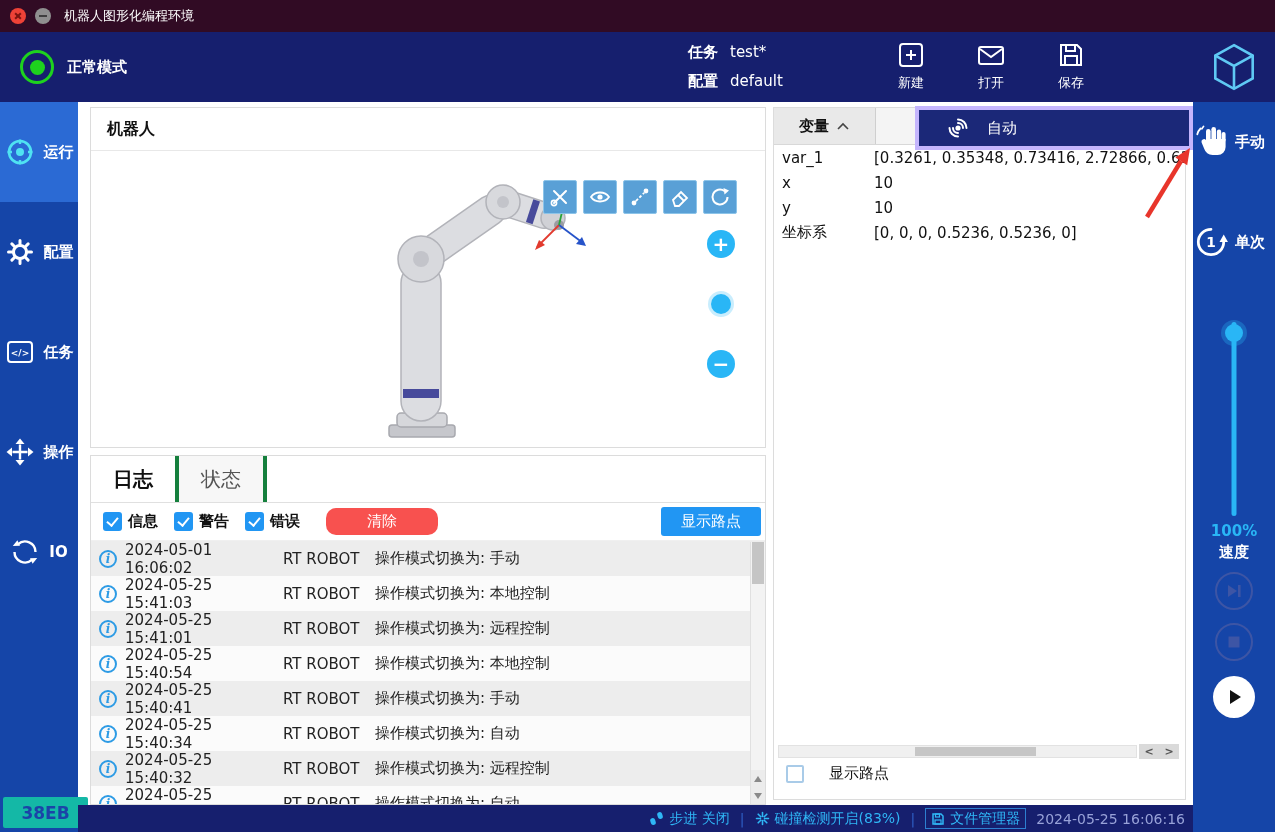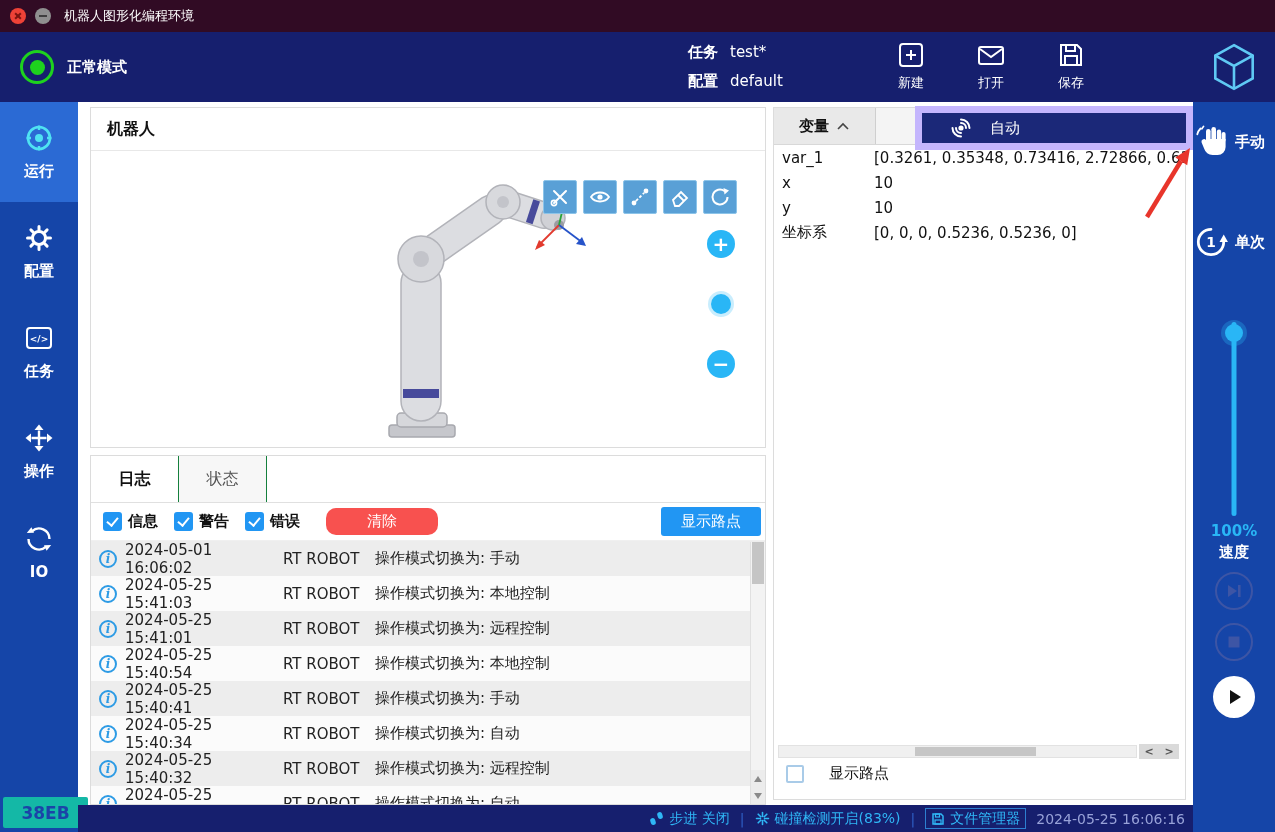--- a/index.html
+++ b/index.html
@@ -25,21 +25,21 @@
   .mode-label { color:#fff; font-size:15px; font-weight:bold; }
   .meta-block { position:absolute; left:688px; top:0; height:70px; display:flex; flex-direction:column; justify-content:center; gap:10px; color:#fff; font-size:15px; }
   .meta-row { display:flex; gap:12px; white-space:nowrap; }
   .meta-row b { font-weight:bold; }
   .header-actions { position:absolute; left:878px; top:8px; display:flex; gap:14px; }
   .action-btn { width:66px; display:flex; flex-direction:column; align-items:center; gap:4px; color:#fff; font-size:13px; }
   .logo { position:absolute; right:14px; top:8px; width:54px; height:54px; }
 
   
   .left-sidebar { position:absolute; left:0; top:102px; width:78px; bottom:0; background:#1545a8; z-index:4; }
-  .nav-item { height:100px; display:flex; flex-direction:column; align-items:center; justify-content:center; gap:9px;
+  .nav-item { height:100px; display:flex; align-items:center; justify-content:center; gap:9px;
               color:#fff; font-size:15px; font-weight:bold; }
   .nav-item.active { background:#2b6ad4; }
   .sidebar-badge { position:absolute; left:3px; bottom:4px; width:85px; height:31px; background:#14b8a6; color:#1b43a8;
                    font-size:17px; font-weight:bold; display:flex; align-items:center; justify-content:center; border-radius:2px; }
 
   
   .right-sidebar { position:absolute; right:0; top:102px; width:82px; bottom:0; background:#1545a8; z-index:4; }
   .rs-item { position:absolute; left:0; right:0; display:flex; flex-direction:row; align-items:center; gap:6px;
              color:#fff; font-size:15px; font-weight:bold; }
   .slider-track { position:absolute; left:50%; transform:translateX(-50%); top:220px; width:5px; height:194px;
@@ -88,21 +88,21 @@
   .vars-hscroll { position:absolute; left:4px; right:48px; top:637px; height:13px; background:#f0f0f0; border:1px solid #e2e2e2; }
   .hthumb { position:absolute; left:38%; width:34%; top:1px; bottom:1px; background:#c6c6c6; }
   .hscroll-btns { position:absolute; right:6px; top:636px; width:40px; height:15px; background:#dadada; display:flex; }
   .hscroll-btns span { width:20px; display:flex; align-items:center; justify-content:center; font-size:11px; font-weight:bold; color:#555; }
   .waypoints-row { position:absolute; left:12px; top:656px; display:flex; align-items:center; gap:25px; font-size:15px; color:#111; }
   .cb-empty { width:18px; height:18px; border:2px solid #a9cbe8; border-radius:2px; background:#fff; }
 
   
   .log-panel { position:absolute; left:90px; top:455px; width:676px; height:350px; background:#fff; border:1px solid #dcdcdc; overflow:hidden; }
   .log-tabs { height:47px; border-bottom:1px solid #e0e0e0; display:flex; }
-  .log-tab { width:88px; display:flex; align-items:center; justify-content:center; font-size:16px; border-right:1px solid #15803d; }
+  .log-tab { width:88px; display:flex; align-items:center; justify-content:center; font-size:20px; border-right:4px solid #15803d; }
   .log-tab.active { font-weight:bold; color:#111; background:#fff; }
   .log-tab.inactive { background:#f7f7f7; color:#555; }
   .log-filter { height:38px; display:flex; align-items:center; padding-left:12px; border-bottom:1px solid #f0f0f0; }
   .cb-checked { position:relative; width:19px; height:19px; background:#2196f3; border-radius:3px; margin-right:6px; flex:none; }
   .cb-checked::after { content:""; position:absolute; left:6px; top:3px; width:5px; height:9px;
                        border:solid #fff; border-width:0 2.2px 2.2px 0; transform:rotate(40deg); }
   .filter-label { font-size:15px; font-weight:bold; color:#111; margin-right:16px; }
   .clear-btn { width:112px; height:27px; background:#f8514f; color:#fff; font-size:15px; border:none; border-radius:10px; margin-left:10px; }
   .support-btn { width:100px; height:29px; background:#2196f3; color:#fff; font-size:15px; border:none; border-radius:3px; margin-left:auto; margin-right:4px; }
   .log-row { height:35px; display:flex; align-items:center; padding-left:8px; font-size:15px; color:#222; }
@@ -113,21 +113,21 @@
   .log-time { width:158px; flex:none; } .log-source { width:92px; flex:none; } .log-msg { flex:1; white-space:nowrap; overflow:hidden; }
   .log-vscroll { position:absolute; top:86px; right:0; width:15px; bottom:0; background:#f3f3f3; border-left:1px solid #e0e0e0; }
   .vthumb { position:absolute; top:0; left:1px; right:1px; height:42px; background:#c5c5c5; }
   .vbtn { position:absolute; left:0; right:0; height:17px; background:#ececec; display:flex; align-items:center; justify-content:center; }
   .vbtn.up { bottom:17px; } .vbtn.down { bottom:0; }
   .tri-up { width:0; height:0; border-left:4px solid transparent; border-right:4px solid transparent; border-bottom:6px solid #8a8a8a; }
   .tri-down { width:0; height:0; border-left:4px solid transparent; border-right:4px solid transparent; border-top:6px solid #8a8a8a; }
 
   
   .mode-dropdown { position:absolute; left:915px; top:106px; width:278px; height:44px; background:#1b2878;
-                   border:7px solid #c4b5fd; z-index:40; }
+                   border:4px solid #c4b5fd; z-index:40; }
   .dd-item { height:100%; display:flex; align-items:center; padding-left:26px; gap:16px; color:#fff; font-size:15px; }
   .annotation { position:absolute; left:0; top:0; width:1275px; height:832px; pointer-events:none; z-index:50; }
 </style>
 </head>
 <body>
 
 <div class="app">
 
   <div class="titlebar">
     <span class="winbtn close"></span>

